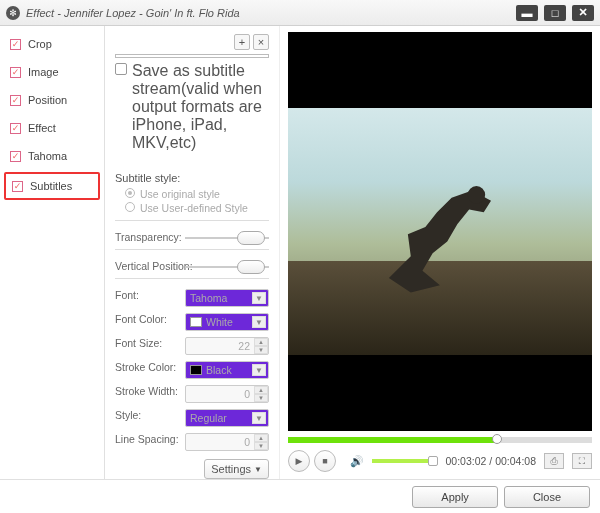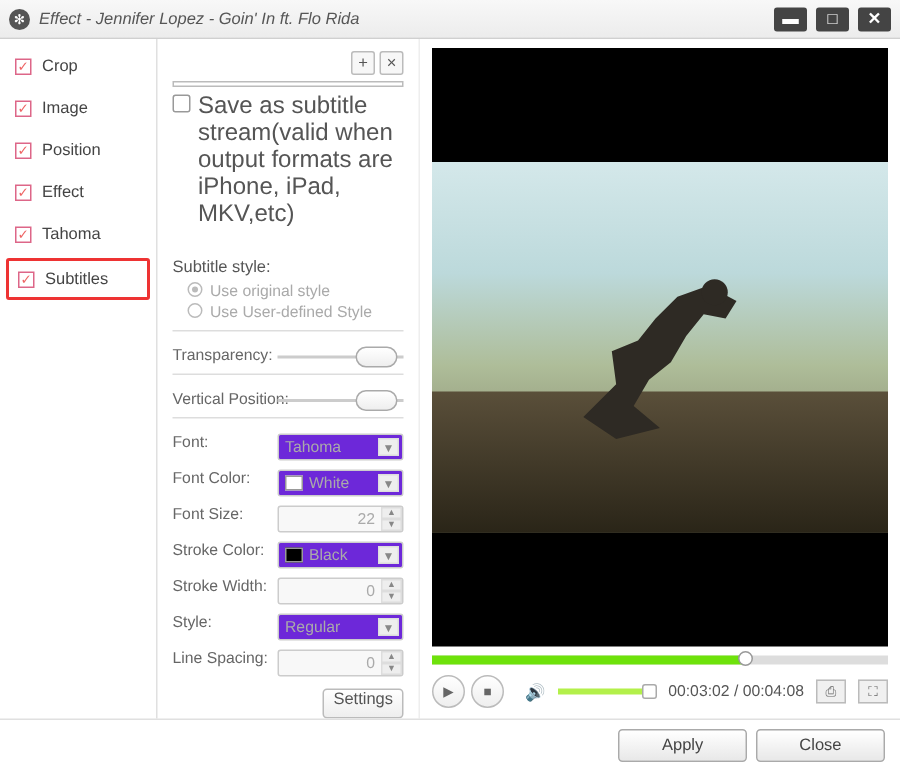--- a/index.html
+++ b/index.html
@@ -32,21 +32,21 @@
 .track { position:absolute; left:0; right:0; top:6px; height:2px; background:#ccc; }
 .thumb { position:absolute; top:0; width:28px; height:14px; border:1px solid #aaa; border-radius:7px; background:linear-gradient(#fff,#eee); }
 .combo { flex:1; height:18px; border:1px solid #ccc; border-radius:2px; display:flex; align-items:center; padding:0 4px; color:#aaa; background:#6d28d9; position:relative; font-size:10.5px;}
 .combo .dd { position:absolute; right:2px; top:2px; bottom:2px; width:14px; background:#eee; border:1px solid #ddd; display:flex; align-items:center; justify-content:center; color:#888; font-size:8px;}
 .spin { flex:1; height:18px; border:1px solid #ccc; border-radius:2px; display:flex; align-items:center; color:#aaa; background:#f8f8f8; position:relative;}
 .spin .val { flex:1; text-align:right; padding-right:18px; font-size:10.5px;}
 .spin .sp { position:absolute; right:0; top:0; bottom:0; width:14px; display:flex; flex-direction:column;}
 .spin .sp div{flex:1; border:1px solid #ddd; background:#eee; display:flex; align-items:center; justify-content:center; font-size:6px; color:#888;}
 .swatch { width:12px; height:10px; border:1px solid #999; margin-right:4px; display:inline-block; vertical-align:middle;}
 .settingsrow { display:flex; justify-content:flex-end; margin-top:8px; }
-.settingsbtn { height:20px; border:1px solid #bbb; border-radius:3px; padding:0 6px; display:flex; align-items:center; font-size:11px; color:#555; background:linear-gradient(#fff,#eee); cursor:pointer;flex-direction:column;}
+.settingsbtn { height:20px; border:1px solid #bbb; border-radius:3px; padding:0 6px; display:flex; align-items:center; font-size:11px; color:#555; background:linear-gradient(#fff,#eee); cursor:pointer;}
 .preview { flex:1; display:flex; flex-direction:column; padding:6px 8px 6px 8px; }
 .videoarea { flex:1; background:#000; display:flex; align-items:center; justify-content:center; position:relative; overflow:hidden; }
 .videoimg { width:100%; height:62%; position:relative; background:linear-gradient(180deg,#d4e8ea 0%,#bcd9db 30%,#aebd99 55%,#6e6a51 100%);}
 .crowd { position:absolute; bottom:0; left:0; right:0; height:38%; background:linear-gradient(0deg,#2a2518,#5a4f3a);}
 .dancer { position:absolute; left:26%; top:8%; width:48%; height:80%; }
 .prog { height:6px; background:#ddd; position:relative; margin-top:6px;}
 .progfill { position:absolute; left:0; top:0; bottom:0; background:#6ee20b; width:68%; }
 .proghandle { position:absolute; top:-3px; width:10px; height:10px; border:1px solid #999; background:#fff; border-radius:50%; left:67%;}
 .controls { display:flex; align-items:center; margin-top:6px; height:24px; gap:4px;}
 .pctl { width:22px; height:22px; border:1px solid #bbb; border-radius:50%; display:flex; align-items:center; justify-content:center; cursor:pointer; color:#666; font-size:9px; background:linear-gradient(#fff,#eee);}

